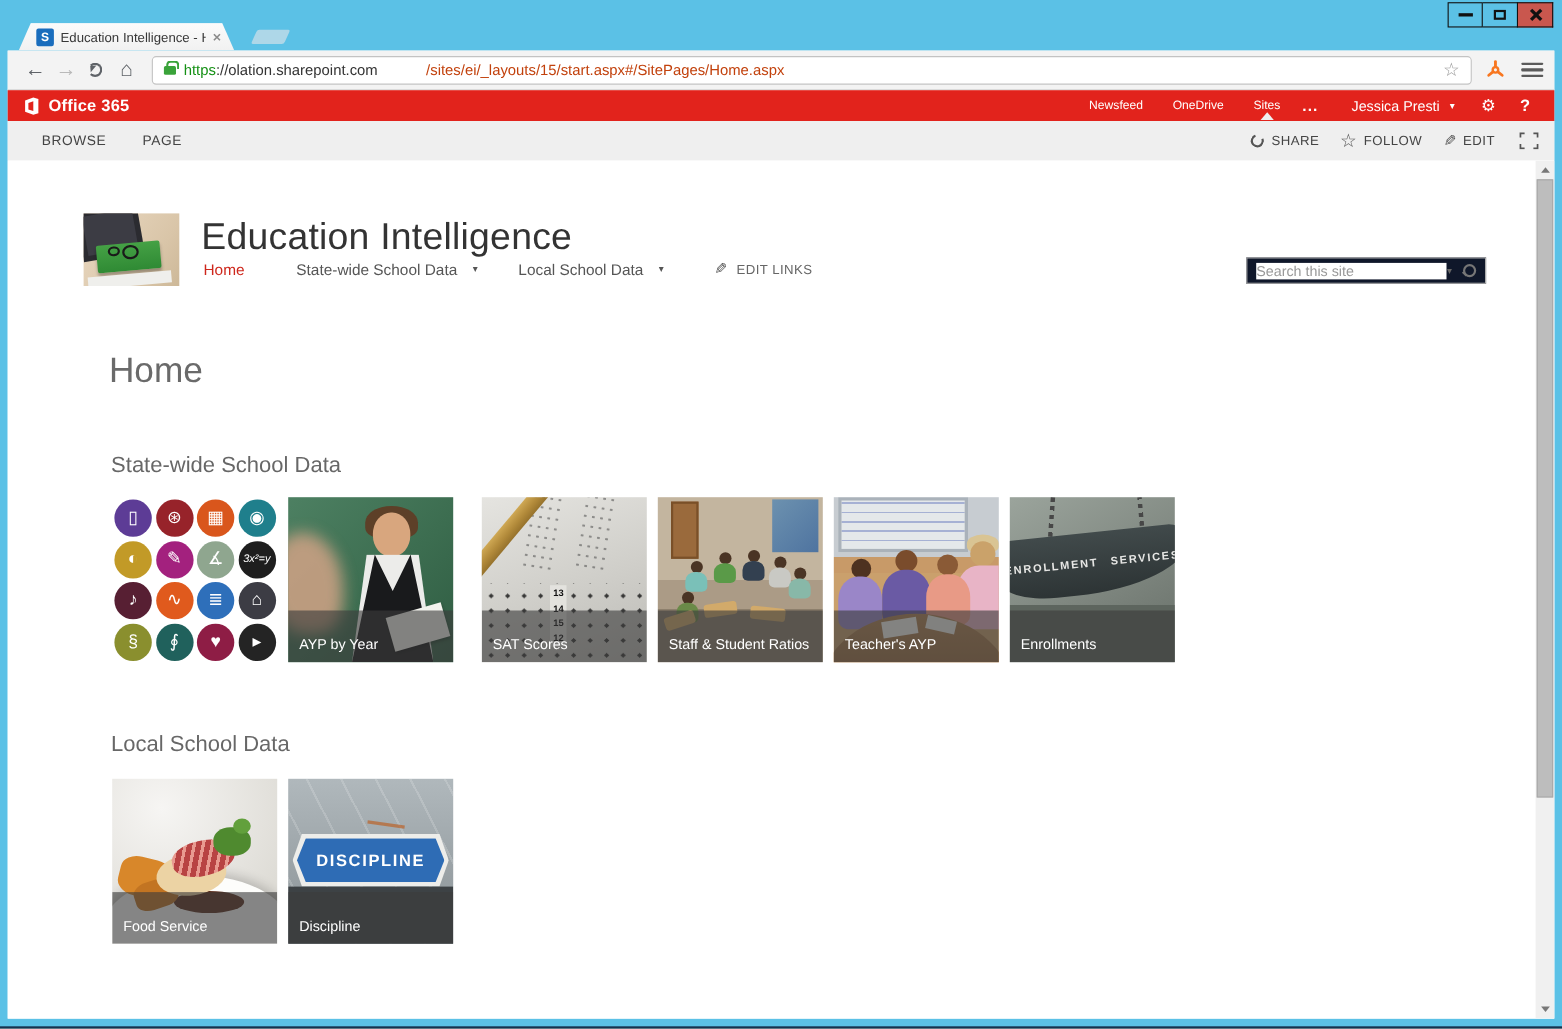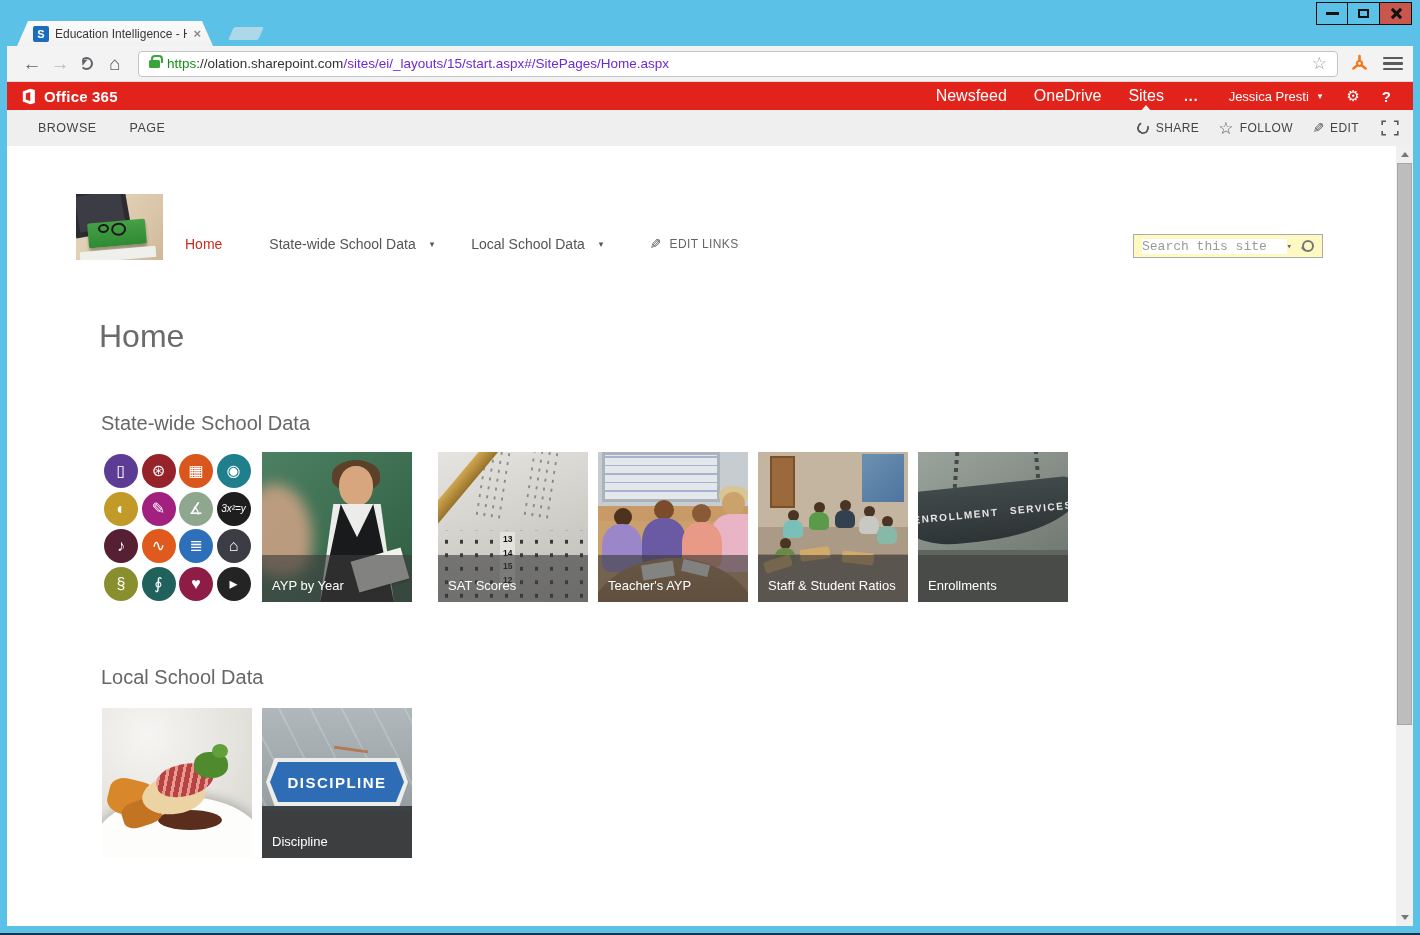--- a/index.html
+++ b/index.html
@@ -41,33 +41,33 @@
   .nav-ico{font-size:19px; color:#5f6368; width:28px; text-align:center; cursor:pointer; line-height:1;}
   .nav-ico.disabled{color:#b9b9b9; cursor:default;}
   .reload-ico{width:13px; height:13px; border:2px solid #5f6368; border-radius:50%; border-left-color:transparent; position:relative; margin:0 8px 0 6px; cursor:pointer;}
   .reload-ico::after{content:""; position:absolute; left:-4px; top:-3px; border:4px solid transparent; border-right-color:#5f6368; transform:rotate(40deg);}
   .omnibox{flex:1; height:26px; background:#fff; border:1px solid #c3c3c3; border-radius:4px; margin-left:9px; display:flex; align-items:center; padding:0 10px; cursor:text;}
   .lock{width:11px; height:8px; background:#3aa33a; border-radius:1.5px; position:relative; margin-right:7px; flex:0 0 auto;}
   .lock::before{content:""; position:absolute; left:1.5px; top:-5px; width:8px; height:6px; border:2px solid #3aa33a; border-bottom:none; border-radius:4px 4px 0 0;}
   .url{font-size:13.5px; white-space:nowrap; overflow:hidden; flex:1;}
   .url .proto{color:var(--url-green);}
   .url .domain{color:#333;}
-  .url .path{color:#6d28d9;}
+  .url .path{color:#c2410c;margin-left:44px;}
   .omni-star{font-size:17px; color:#9a9a9a; margin-left:8px; cursor:pointer;}
   .ext-ico{margin-left:12px; cursor:pointer; display:flex;}
   .menu-ico{margin-left:14px; width:20px; cursor:pointer;}
   .menu-ico span{display:block; height:2.5px; background:#5a5a5a; margin:3px 0; border-radius:1px;}
 
   
   .suite-bar{height:28px; background:var(--suite-red); display:flex; align-items:center; color:#fff; padding:0 22px 0 13px; flex:0 0 auto;}
   .o365{display:flex; align-items:center; gap:7px; cursor:pointer;}
   .o365 svg{display:block;}
   .o365-label{font-size:15px; font-weight:bold; letter-spacing:.2px;}
   .suite-spacer{flex:1;}
-  .suite-link{font-size:16px; margin-left:27px; cursor:pointer; position:relative;}
+  .suite-link{font-size:11px; margin-left:27px; cursor:pointer; position:relative;}
   .notch{position:absolute; bottom:-7px; left:50%; transform:translateX(-50%); width:0; height:0;
     border:6px solid transparent; border-bottom:7px solid #efefef; border-top:none;}
   .suite-ellipsis{font-size:14px; font-weight:bold; letter-spacing:1px; margin-left:20px; cursor:pointer;}
   .suite-user{font-size:13px; margin-left:30px; cursor:pointer;}
   .suite-caret{font-size:9px; margin-left:9px; cursor:pointer;}
   .suite-gear{font-size:15px; margin-left:24px; cursor:pointer;}
   .suite-help{font-size:15px; font-weight:bold; margin-left:22px; cursor:pointer;}
 
   
   .ribbon{height:36px; background:#efefef; display:flex; align-items:center; padding:0 14px 0 31px; flex:0 0 auto;}
@@ -100,21 +100,21 @@
 
   .site-title{position:absolute; left:176px; top:50px; font-size:34px; font-weight:300; color:#333; letter-spacing:.2px;}
   .top-nav{position:absolute; left:178px; top:90px; display:flex; align-items:center; font-size:14px; color:#555;}
   .nav-item{cursor:pointer;}
   .nav-item.active{color:var(--accent-red);}
   .nav-gap1{margin-left:47px;} .nav-gap2{margin-left:37px;}
   .nav-caret{font-size:9px; color:#555; margin-left:14px; cursor:pointer;}
   .edit-links{display:flex; align-items:center; margin-left:46px; font-size:12px; color:#666; letter-spacing:.4px; cursor:pointer;}
   .edit-links .pencil-ico{margin-right:8px;}
 
-  .search-box{position:absolute; left:1126px; top:88px; width:190px; height:24px; border:1px solid #ababab; background:#fef9c3; display:flex; align-items:center; padding:0 7px 0 8px;font-family:Liberation Mono, monospace;}
+  .search-box{position:absolute; left:1126px; top:88px; width:218px; height:24px; border:1px solid #ababab; background:#0f172a; display:flex; align-items:center; padding:0 7px 0 8px;}
   .search-input{border:none; outline:none; flex:1; font-size:13px; color:#444; font-family:inherit; min-width:0;}
   .search-input::placeholder{color:#999;}
   .search-caret{font-size:9px; color:#666; margin-right:9px; cursor:pointer;}
   .search-mag{position:relative; width:14px; height:14px; cursor:pointer;}
   .search-mag::before{content:""; position:absolute; left:1px; top:1px; width:8px; height:8px; border:2px solid #767676; border-radius:50%;}
   .search-mag::after{content:""; position:absolute; left:0px; top:9px; width:5px; height:2px; background:#767676; transform:rotate(45deg);}
 
   .page-title{position:absolute; left:92px; top:172px; font-size:32px; font-weight:300; color:#6a6a6a;}
   .section-heading{position:absolute; font-size:20px; font-weight:300; color:#676767;}
   .sec1{left:94px; top:266px;} .sec2{left:94px; top:520px;}
@@ -323,20 +323,21 @@
     </div>
 
     <div class="viewport">
 
       <div class="site-logo">
         <span class="lg-laptop"></span>
         <span class="lg-book"></span>
         <span class="lg-glasses"></span>
         <span class="lg-paper"></span>
       </div>
+      <h1 class="site-title">Education Intelligence</h1>
 
       <div class="top-nav">
         <span class="nav-item active">Home</span>
         <span class="nav-item nav-gap1">State-wide School Data</span>
         <span class="nav-caret">▾</span>
         <span class="nav-item nav-gap2">Local School Data</span>
         <span class="nav-caret">▾</span>
         <span class="edit-links">
             <span class="pencil-ico">✎</span>
             <span>EDIT LINKS</span>
@@ -392,37 +393,20 @@
           <span class="sat-pencil"></span>
           <span class="sat-nums">
             <span>13</span>
             <span>14</span>
             <span>15</span>
             <span>12</span>
           </span>
           <div class="tile-label">SAT Scores</div>
         </div>
 
-        <div class="tile t-tay">
-          <span class="tay-board"></span>
-          <span class="blob tay-hair4"></span>
-          <span class="blob tay-h4"></span>
-          <span class="blob tay-b4"></span>
-          <span class="blob tay-h1"></span>
-          <span class="blob tay-b1"></span>
-          <span class="blob tay-h2"></span>
-          <span class="blob tay-b2"></span>
-          <span class="blob tay-h3"></span>
-          <span class="blob tay-b3"></span>
-          <span class="tay-table"></span>
-          <span class="tay-p1"></span>
-          <span class="tay-p2"></span>
-          <div class="tile-label">Teacher's AYP</div>
-        </div>
-
         <div class="tile t-ssr">
           <span class="ssr-door"></span>
           <span class="ssr-map"></span>
           <span class="ssr-head" style="left:30px;top:58px"></span>
           <span class="ssr-body" style="left:25px;top:68px;background:#7ac0b8"></span>
           <span class="ssr-head" style="left:56px;top:50px"></span>
           <span class="ssr-body" style="left:51px;top:60px;background:#5a9a48"></span>
           <span class="ssr-head" style="left:82px;top:48px"></span>
           <span class="ssr-body" style="left:77px;top:58px;background:#334050"></span>
           <span class="ssr-head" style="left:106px;top:54px"></span>
@@ -430,20 +414,37 @@
           <span class="ssr-head" style="left:124px;top:64px"></span>
           <span class="ssr-body" style="left:119px;top:74px;background:#88b8a8"></span>
           <span class="ssr-head" style="left:22px;top:86px"></span>
           <span class="ssr-body" style="left:17px;top:96px;background:#6a8a48"></span>
           <span class="ssr-desk" style="left:42px;top:96px;width:30px;transform:rotate(-8deg)"></span>
           <span class="ssr-desk" style="left:84px;top:100px;width:32px;transform:rotate(6deg)"></span>
           <span class="ssr-desk" style="left:6px;top:106px;width:28px;transform:rotate(-18deg)"></span>
           <div class="tile-label">Staff &amp; Student Ratios</div>
         </div>
 
+        <div class="tile t-tay">
+          <span class="tay-board"></span>
+          <span class="blob tay-hair4"></span>
+          <span class="blob tay-h4"></span>
+          <span class="blob tay-b4"></span>
+          <span class="blob tay-h1"></span>
+          <span class="blob tay-b1"></span>
+          <span class="blob tay-h2"></span>
+          <span class="blob tay-b2"></span>
+          <span class="blob tay-h3"></span>
+          <span class="blob tay-b3"></span>
+          <span class="tay-table"></span>
+          <span class="tay-p1"></span>
+          <span class="tay-p2"></span>
+          <div class="tile-label">Teacher's AYP</div>
+        </div>
+
         <div class="tile t-enr">
           <span class="enr-chain enr-ch-l"></span>
           <span class="enr-chain enr-ch-r"></span>
           <span class="enr-bottom"></span>
           <div class="enr-sign">
             <span class="enr-sign-text">ENROLLMENT SERVICES</span>
           </div>
           <div class="tile-label">Enrollments</div>
         </div>
       </div>
@@ -452,20 +453,21 @@
       <div class="tile-row row2">
 
         <div class="tile t-food">
           <span class="food-plate"></span>
           <span class="food-sauce"></span>
           <span class="food-fries"></span>
           <span class="food-fries2"></span>
           <span class="food-meat"></span>
           <span class="food-bacon"></span>
           <span class="food-garnish"></span>
+          <div class="tile-label">Food Service</div>
         </div>
 
 
         <div class="tile t-disc">
           <span class="disc-streaks"></span>
           <span class="disc-rust"></span>
           <span class="disc-dark"></span>
           <div class="disc-sign">
             <div class="disc-sign-inner">
               <span class="disc-sign-text">DISCIPLINE</span>

